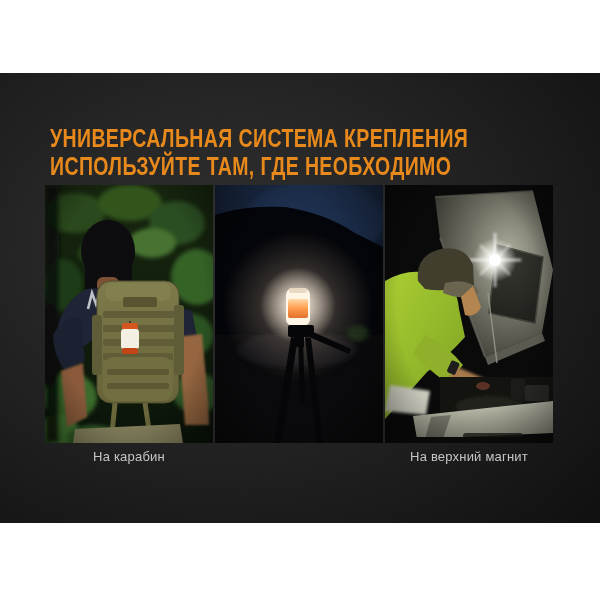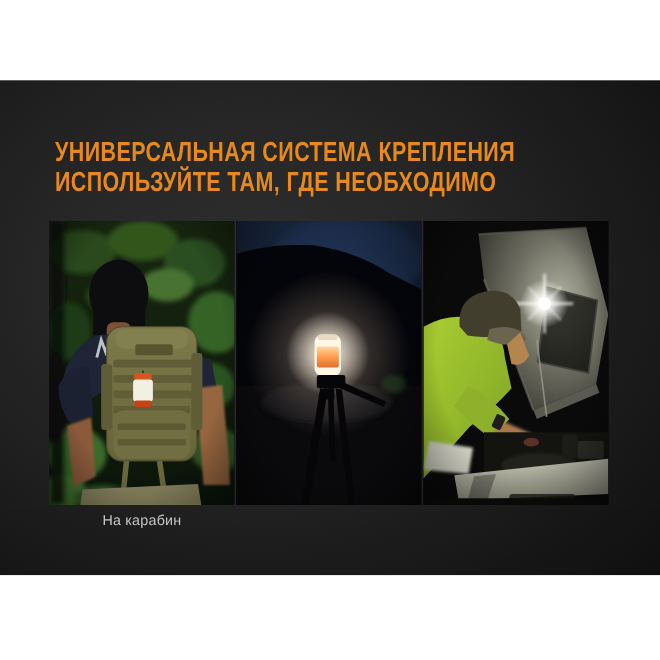--- a/index.html
+++ b/index.html
@@ -8,21 +8,21 @@
 
   .panel { position:absolute; left:0; top:73px; width:600px; height:450px;
     background: radial-gradient(ellipse 540px 420px at 38% 40%, #2f2f2f 0%, #262626 35%, #191919 68%, #0d0d0d 100%);
     overflow:hidden; }
   .panel .noise { position:absolute; inset:0; opacity:.5; pointer-events:none; }
 
   .heading { position:absolute; left:50px; top:124px; transform:scaleX(.78); transform-origin:left top;
     color:#e8891c; font-weight:bold; font-size:25px; line-height:28px; letter-spacing:.5px;
     text-transform:uppercase; white-space:nowrap; }
 
-  .gallery { position:absolute; left:45px; top:201px; width:510px; display:flex; gap:2px; }
+  .gallery { position:absolute; left:45px; top:185px; width:510px; display:flex; gap:2px; }
   .shot { width:168px; }
   .shot svg { display:block; width:168px; height:258px; background:#000; }
   .caption { margin-top:6px; text-align:center; font-size:13px; color:#c6c6c6; letter-spacing:.2px; }
 
   .white-top { position:absolute; left:0; top:0; width:600px; height:73px; background:#fff; }
   .white-bottom { position:absolute; left:0; top:523px; width:600px; height:77px; background:#fff; }
 </style>
 </head>
 <body>
 
@@ -247,18 +247,19 @@
         </g>
         <g>
           <polygon points="5,200 45,206 41,230 0,226" fill="#cfcfc2" filter="url(#b15)"></polygon>
           <polygon points="28,231 168,216 168,248 32,254" fill="url(#bumpG)"></polygon>
           <polygon points="46,232 66,230 58,254 40,254" fill="#000000" opacity="0.3"></polygon>
           <rect x="78" y="248" width="60" height="6" rx="3" fill="#1c1c18" opacity="0.8"></rect>
           <rect x="0" y="252" width="168" height="6" fill="#0c0c0b"></rect>
         </g>
         <rect width="168" height="258" fill="url(#p3vin)"></rect>
       </svg>
+      <figcaption class="caption">На верхний магнит</figcaption>
     </figure>
 
   </div>
 
   <div class="white-bottom"></div>
 </div>
 
 </body></html>

